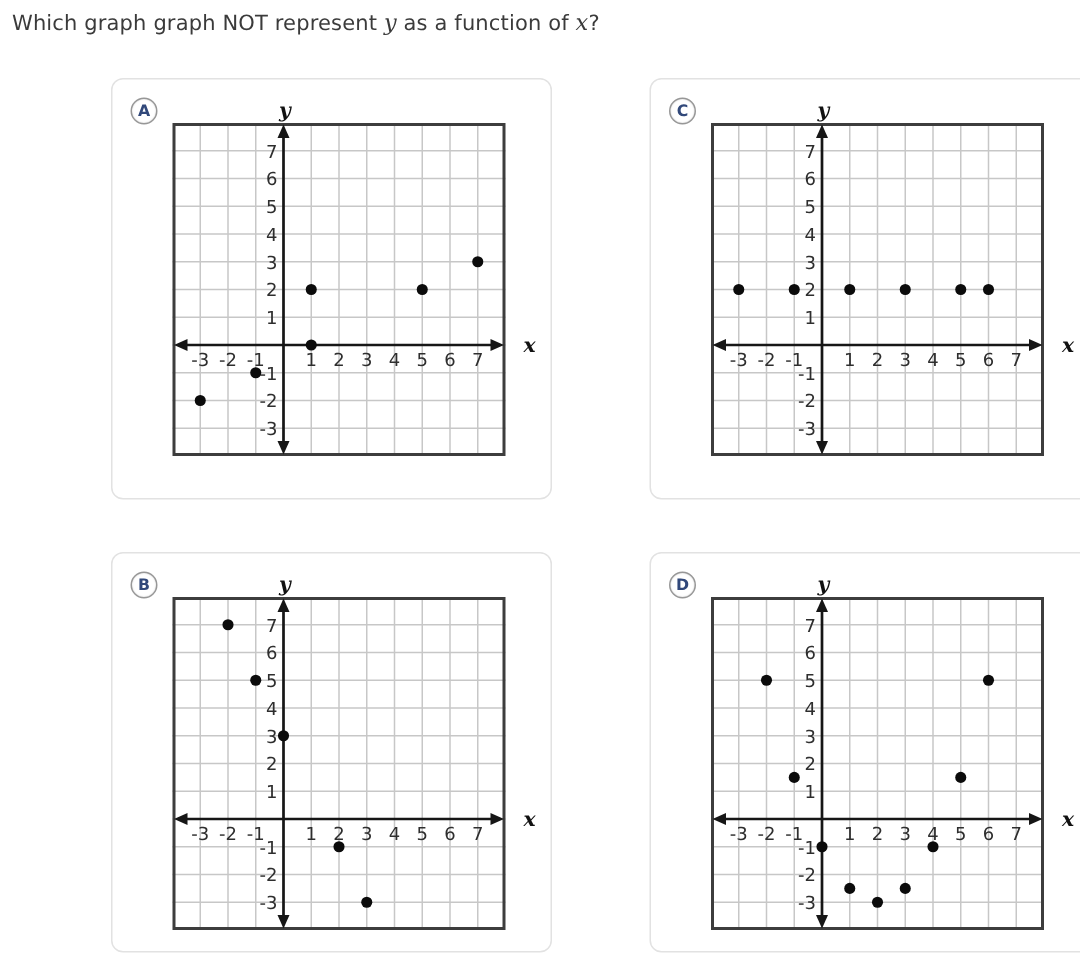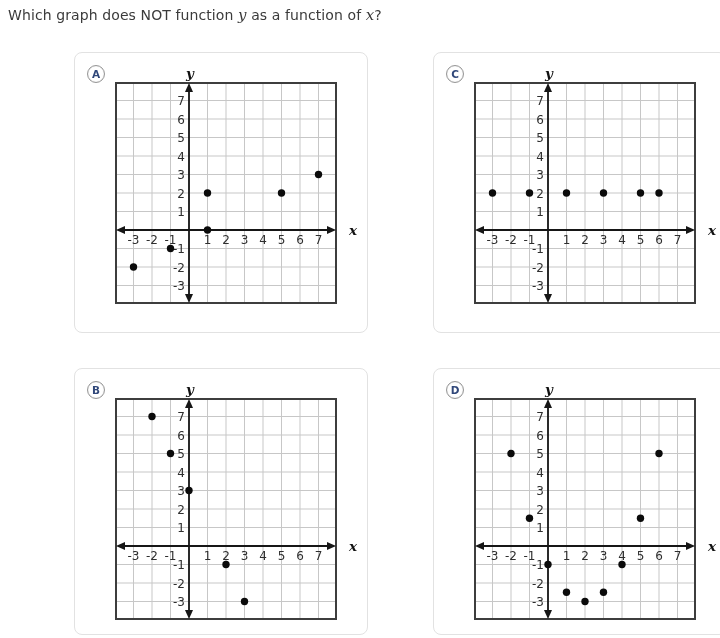--- a/index.html
+++ b/index.html
@@ -58,21 +58,21 @@
     left: 40px;
     top: 15px;
     overflow: visible;
   }
   svg.graph text { user-select: none; }
 </style>
 </head>
 <body>
 
 <div class="question">
-  <span>Which graph does NOT function </span><span class="mathvar">y</span><span> as a function of </span><span class="mathvar">x</span><span>?</span>
+  <span>Which graph graph NOT represent </span><span class="mathvar">y</span><span> as a function of </span><span class="mathvar">x</span><span>?</span>
 </div>
 
 <section class="card card-a">
   <span class="badge">
       <span>A</span>
     </span>
   <svg class="graph" width="252" height="240">
       <g transform="translate(0,14)">
         <line x1="18.5" y1="0" x2="18.5" y2="222" stroke="#c7c7c7" stroke-width="1"></line>
         <line x1="37" y1="0" x2="37" y2="222" stroke="#c7c7c7" stroke-width="1"></line>

